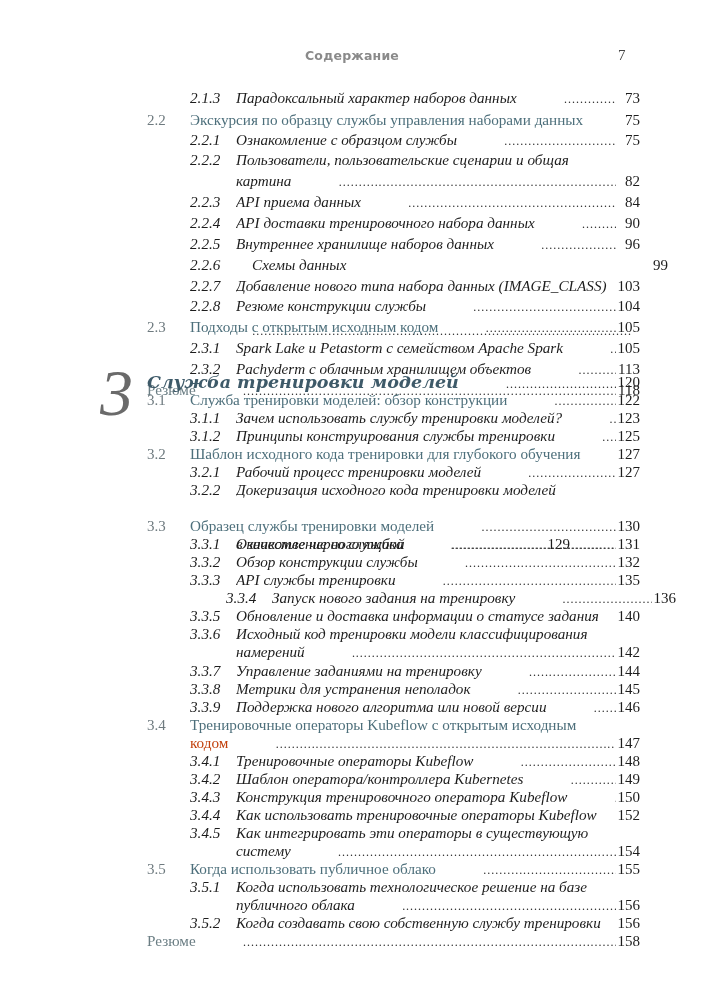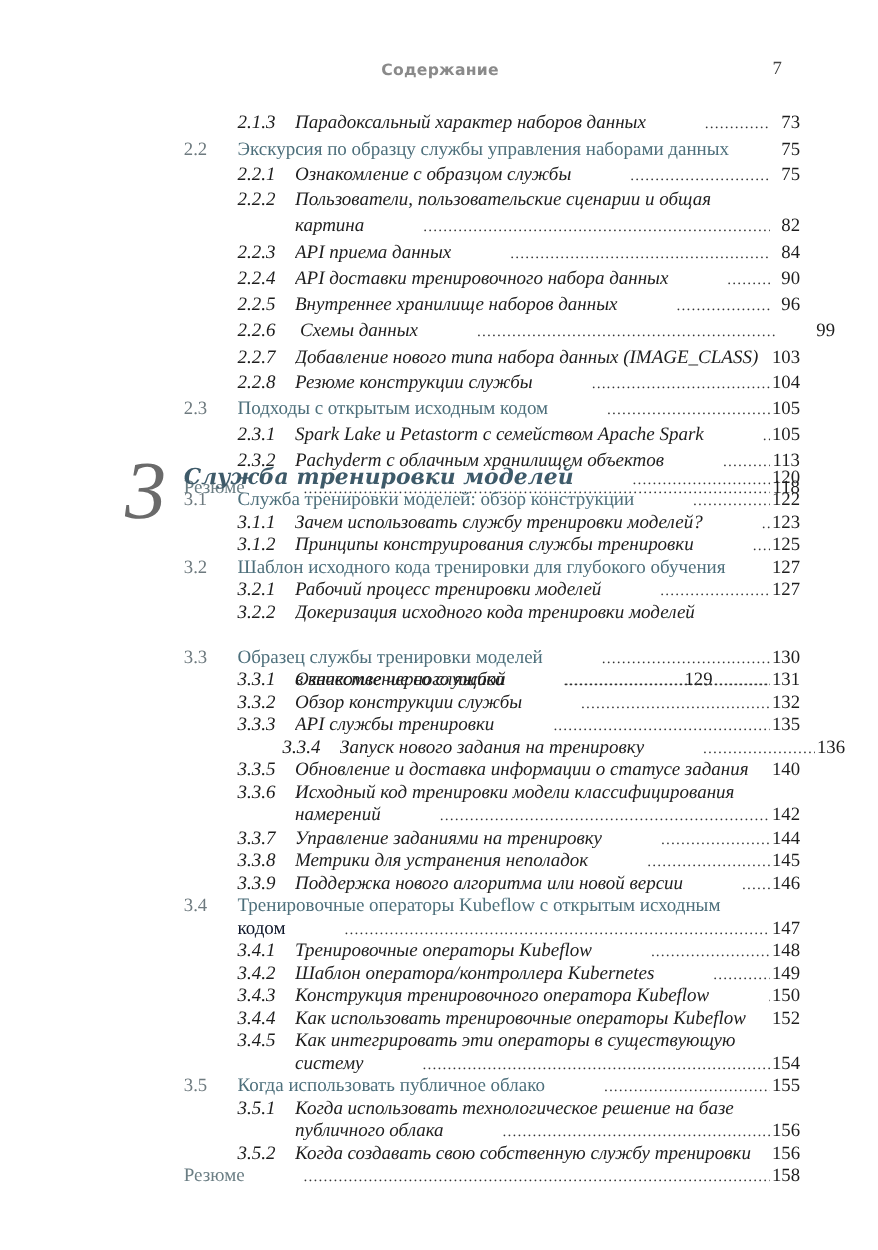--- a/index.html
+++ b/index.html
@@ -16,21 +16,21 @@
   .title { position: absolute; display: flex; align-items: baseline; overflow: hidden; gap: 47px; }
   .title .txt { flex: 0 0 auto; }
   .title .dots { flex: 1 1 auto; overflow: hidden; white-space: nowrap; color: #333; letter-spacing: 0.5px; font-style: normal; font-size: 11px; }
   .title .dots::after { content: "................................................................................................................................................................................................................................"; }
   .pg { position: absolute; right: 0; font-family: "Liberation Serif", serif; font-size: 15px; }
   .sub .num, .sub .txt { font-family: "Liberation Serif", serif; font-style: italic; font-size: 15.2px; color: #1d1d1d; }
   .sec .num { font-family: "Liberation Serif", serif; font-size: 15px; color: #6e7a7f; }
   .sec .txt { font-family: "Liberation Serif", serif; font-size: 15.2px; color: #4d6f7b; }
   .sum .txt { font-family: "Liberation Serif", serif; font-size: 15.2px; color: #6b7e84; }
   .cont .txt { font-family: "Liberation Serif", serif; font-style: italic; font-size: 15.2px; }
-  .cont.secc .txt { font-style: normal; color: #0f172a; }
+  .cont.secc .txt { font-style: normal; color: #c2410c; }
   .chap .txt { font-family: "DejaVu Serif", serif; font-style: italic; font-weight: bold; font-size: 17.5px; color: #3e5a69; }
   .chap-num { position: absolute; left: 100px; top: 360px; font-family: "Liberation Serif", serif; font-style: italic;
               font-size: 66px; color: #6a6a6a; line-height: 66px; }
 </style>
 </head>
 <body>
 
 <div class="header">
   <span class="header-title">Содержание</span>
   <span class="header-page">7</span>
@@ -95,21 +95,21 @@
     <div class="row sub" style="top: 234px; left: 0px; width: 702px;">
       <span class="num" style="left: 190px;">2.2.5</span>
       <span class="title" style="left: 236px; width: 380px;">
         <span class="txt">Внутреннее хранилище наборов данных</span>
         <span class="dots"></span>
       </span>
       <span class="pg" style="right: 62px;">96</span>
     </div>
     <div class="row sub" style="top: 255px; left: 0px; width: 702px; padding-left: 28px;">
       <span class="num" style="left: 190px;">2.2.6</span>
-      <span class="title" style="left: 240px; width: 380px;">
+      <span class="title" style="left: 252px; width: 380px; flex-direction: column;">
         <span class="txt">Схемы данных</span>
         <span class="dots"></span>
       </span>
       <span class="pg" style="right: 62px;">99</span>
     </div>
     <div class="row sub" style="top: 276px; left: 0px; width: 702px;">
       <span class="num" style="left: 190px;">2.2.7</span>
       <span class="title" style="left: 236px; width: 380px;">
         <span class="txt">Добавление нового типа набора данных (IMAGE_CLASS)</span>
         <span class="dots"></span>

